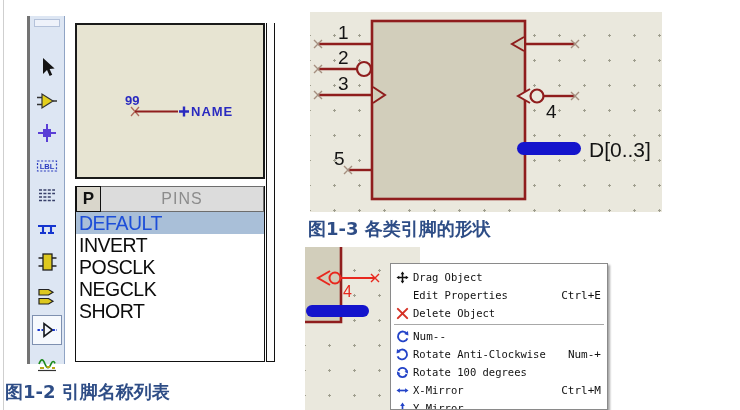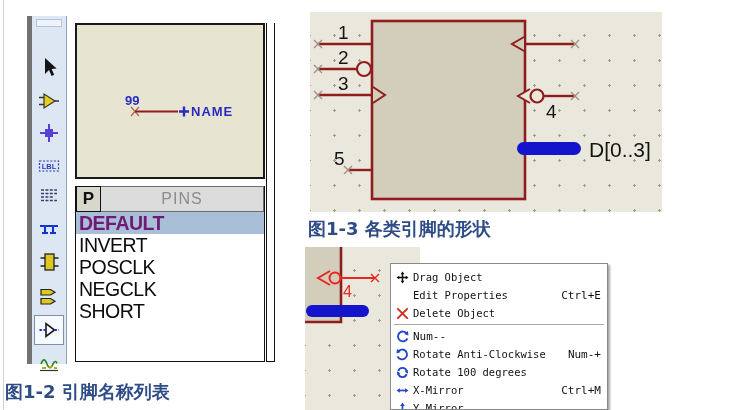--- a/index.html
+++ b/index.html
@@ -2,21 +2,21 @@
 <html><head>
 <meta charset="utf-8">
 <style>
   html,body{margin:0;padding:0;background:#fff;}
   .page{position:relative;width:740px;height:410px;background:#fff;overflow:hidden;
         font-family:"Liberation Sans",sans-serif;}
   .left-rule{position:absolute;left:3px;top:0;width:1px;height:410px;background:#cfcfcf;}
 
   
   .toolbar{position:absolute;left:27px;top:16px;width:34px;height:348px;background:#dde6f3;
-           border-right:1px solid #90a4c4;border-left:5px solid #737373;}
+           border-right:1px solid #90a4c4;border-left:3px solid #737373;}
   .grip{position:absolute;left:4px;top:3px;width:24px;height:6px;background:#eef2fa;border:1px solid #b4c2da;}
   .tool{position:absolute;left:2px;width:30px;height:30px;background:transparent;border:none;
         padding:0;margin:0;display:flex;align-items:center;justify-content:center;cursor:pointer;}
   .tool.selected{background:#f6f9fd;border:1px solid #7e90b0;}
 
   
   .preview{position:absolute;left:75px;top:23px;width:186px;height:152px;background:#e7e4d2;
            border:2px solid #1a1a1a;}
 
   
@@ -29,21 +29,21 @@
   .pins-header{position:absolute;left:0;top:0;width:100%;height:26px;display:flex;}
   .pbtn{width:25px;height:26px;background:#d9d6cb;border:1px solid #111;box-sizing:border-box;
         font-family:"Liberation Sans",sans-serif;font-size:17px;font-weight:bold;color:#111;
         display:flex;align-items:center;justify-content:center;padding:0;cursor:pointer;}
   .ptitle{flex:1;background:#dcdcdc;border:1px solid #6d6d6d;border-left:none;box-sizing:border-box;
           color:#8c8c8c;font-size:16px;display:flex;align-items:center;justify-content:center;
           letter-spacing:1px;}
   .pins-list{position:absolute;left:0;top:26px;width:100%;}
   .row{height:22px;line-height:22px;font-size:19.5px;letter-spacing:-0.5px;color:#0c0c0c;
        padding-left:3px;white-space:nowrap;cursor:default;}
-  .row.selected{background:#a9bfd8;color:#701a75;font-weight:bold;}
+  .row.selected{background:#a9bfd8;color:#1d4ed8;}
 
   
   .caption{position:absolute;color:#2e4d86;font-size:18px;font-weight:600;
            font-family:"DejaVu Sans",sans-serif;white-space:nowrap;}
   .cap1{left:5px;top:380px;}
   .cap2{left:308px;top:217px;}
 
   
   .dotbg{background-color:#eae8dd;
          background-image:radial-gradient(circle,#9f9e8e 1.1px,transparent 1.3px);

